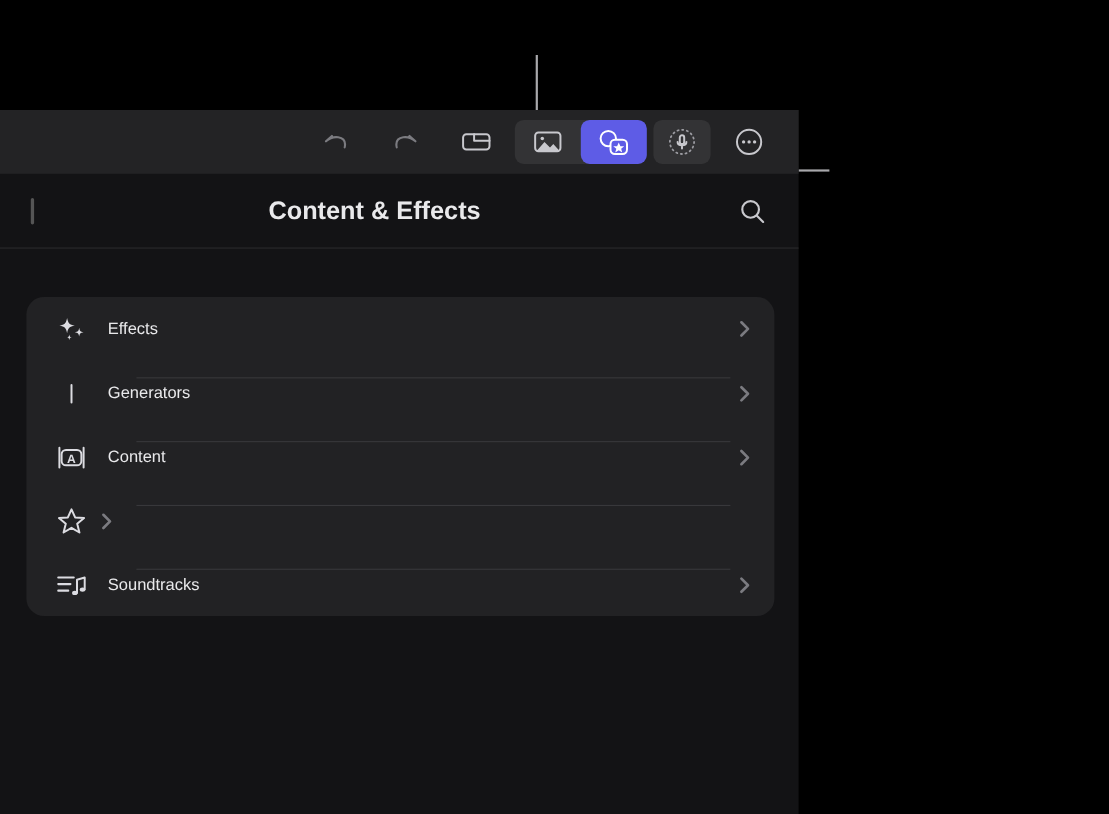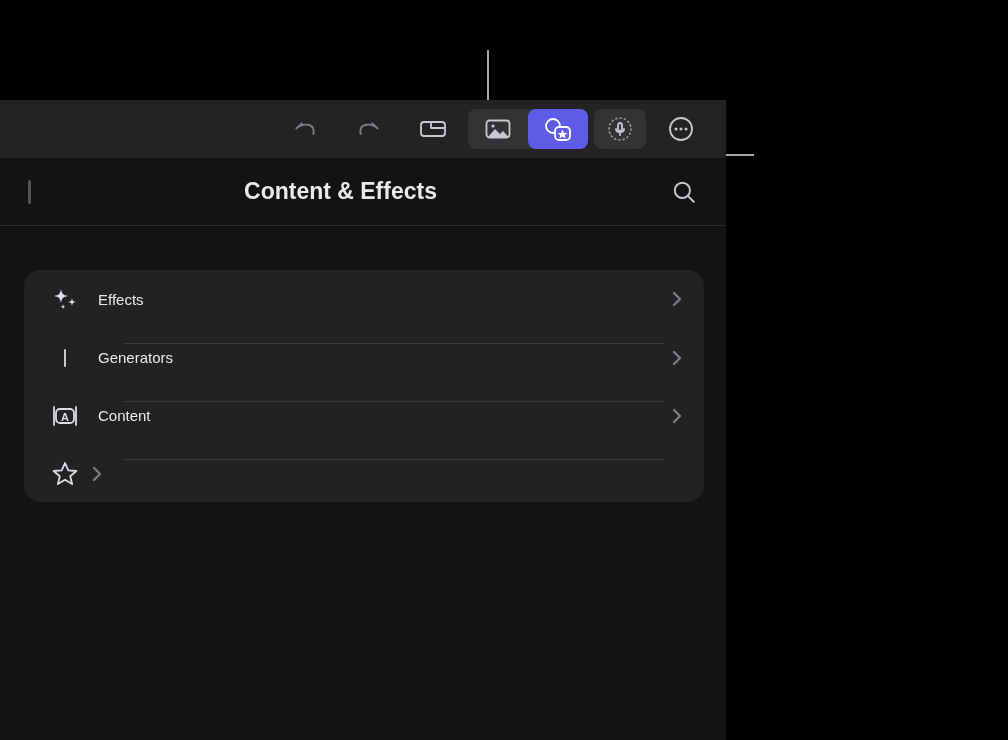--- a/index.html
+++ b/index.html
@@ -183,16 +183,32 @@
             <path class="ic" style="stroke:#dcdce1; stroke-width:1.8" d="M15 3 L18.3 10.4 L26.4 11 L20.2 16.2 L22.2 24.1 L15 19.8 L7.8 24.1 L9.8 16.2 L3.6 11 L11.7 10.4 Z"></path>
           </svg>
         </div>
         <div class="chev">
           <svg width="12" height="18" viewBox="0 0 12 18">
               <path class="ic dim" style="stroke-width:2.4" d="M3 3 L9 9 L3 15"></path>
             </svg>
         </div>
       </div>
 
+      <div class="item">
+        <div class="icon">
+          <svg width="32" height="26" viewBox="0 0 32 26">
+            <path class="ic" style="stroke:#dcdce1; stroke-width:2" d="M4 6 L18 6 M4 12 L15 12 M4 18 L13 18"></path>
+            <path class="ic" style="stroke:#dcdce1; stroke-width:1.8" d="M21 20 L21 8 L28 6 L28 17"></path>
+            <ellipse cx="19" cy="20" rx="2.5" ry="2" fill="#dcdce1"></ellipse>
+            <ellipse cx="26" cy="17" rx="2.5" ry="2" fill="#dcdce1"></ellipse>
+          </svg>
+        </div>
+        <div class="label">Soundtracks</div>
+        <div class="chev">
+          <svg width="12" height="18" viewBox="0 0 12 18">
+              <path class="ic dim" style="stroke-width:2.4" d="M3 3 L9 9 L3 15"></path>
+            </svg>
+        </div>
+      </div>
     </div>
 
   </div>
 </div>
 
 </body></html>

